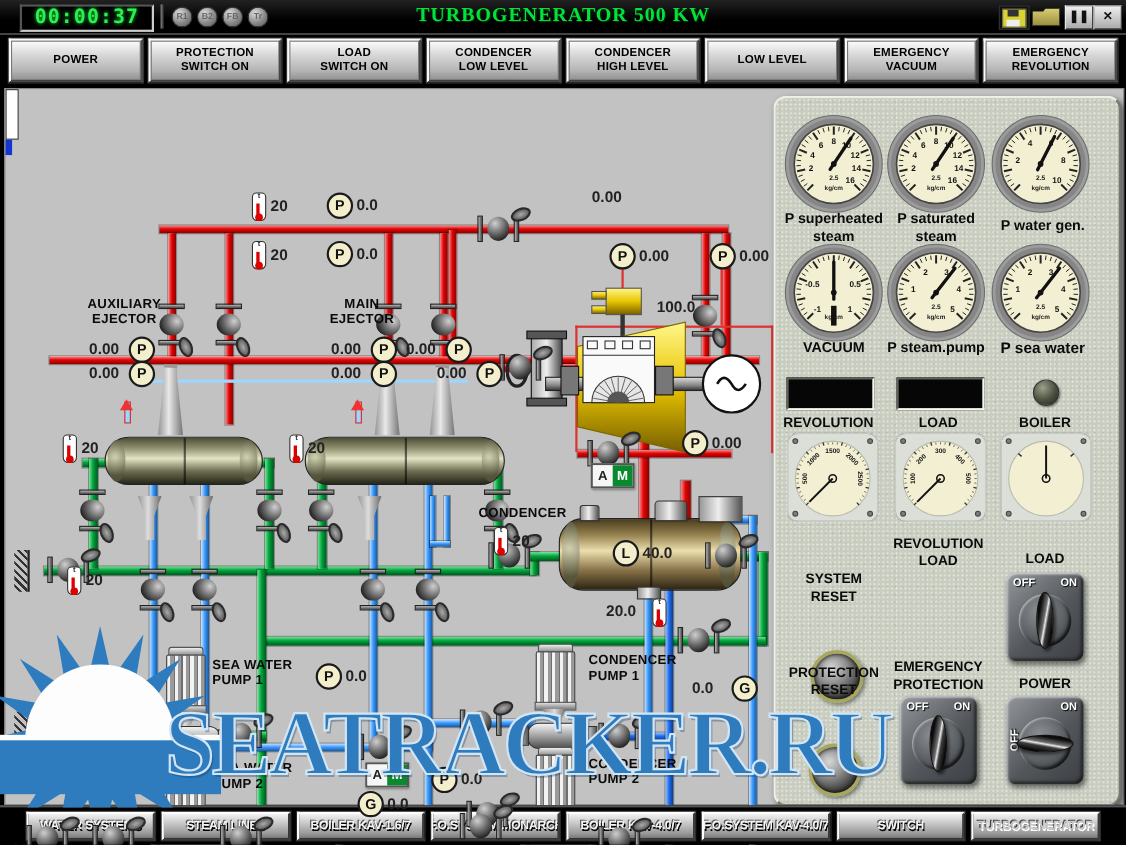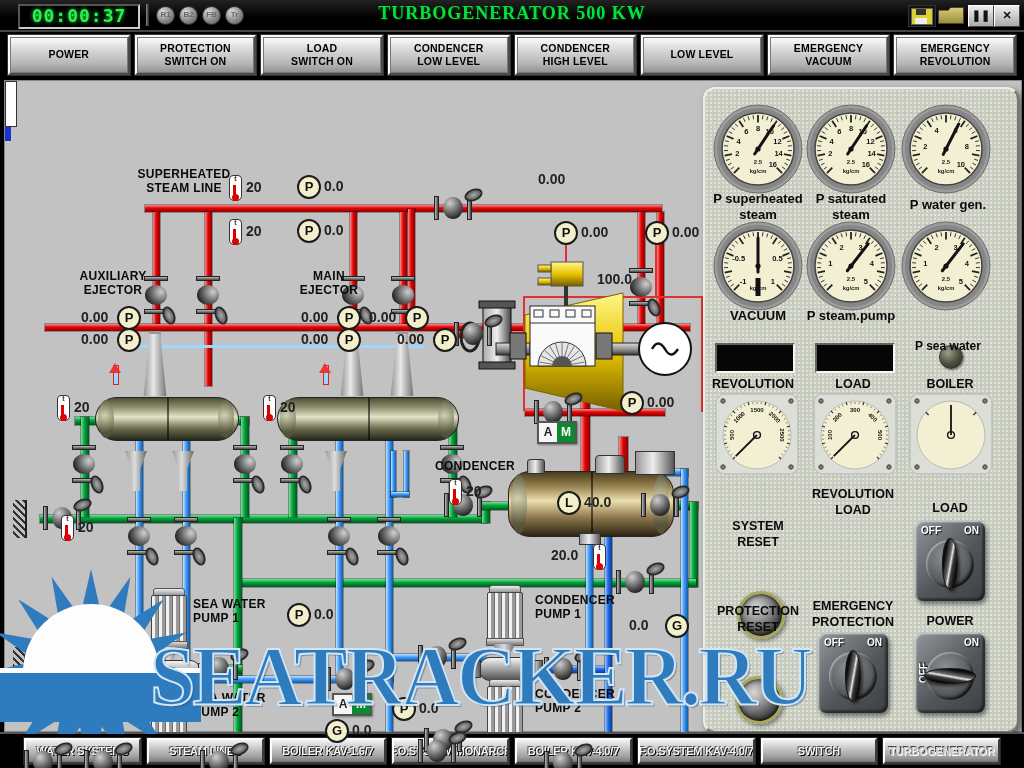--- a/index.html
+++ b/index.html
@@ -535,22 +535,20 @@
           <div class="m">M</div>
         </div>
         <div class="varrow" style="left: 104px; top: 276px;">
           <div class="st"></div>
           <div class="hd"></div>
         </div>
         <div class="varrow" style="left: 314px; top: 276px;">
           <div class="st"></div>
           <div class="hd"></div>
         </div>
-        <div class="dlbl" style="left: 108px; top: 86px; width: 142px; text-align: center;">SUPERHEATED
-STEAM  LINE</div>
         <div class="dlbl" style="left: 52px; top: 188px; width: 112px; text-align: center;">AUXILIARY
 EJECTOR</div>
         <div class="dlbl" style="left: 278px; top: 188px; width: 92px; text-align: center;">MAIN
 EJECTOR</div>
         <div class="dlbl" style="left: 430px; top: 378px; width: 95px; text-align: left;">CONDENCER</div>
         <div class="dlbl" style="left: 188px; top: 516px; width: 95px; text-align: left;">SEA  WATER
 PUMP  1</div>
         <div class="dlbl" style="left: 188px; top: 610px; width: 95px; text-align: left;">SEA  WATER
 PUMP  2</div>
         <div class="dlbl" style="left: 530px; top: 512px; width: 100px; text-align: left;">CONDENCER
@@ -908,21 +906,21 @@
           <text x="-20.741455152497892" y="-0.4851237658448495" text-anchor="middle" font-size="7.5" font-weight="bold" fill="#111">1</text>
           <text x="-9.533800494530482" y="-15.911137007955727" text-anchor="middle" font-size="7.5" font-weight="bold" fill="#111">2</text>
           <text x="9.533800494530482" y="-15.911137007955727" text-anchor="middle" font-size="7.5" font-weight="bold" fill="#111">3</text>
           <text x="20.741455152497892" y="-0.4851237658448495" text-anchor="middle" font-size="7.5" font-weight="bold" fill="#111">4</text>
           <text x="14.849242404917499" y="17.649242404917498" text-anchor="middle" font-size="7.5" font-weight="bold" fill="#111">5</text>
           <text x="0" y="15" text-anchor="middle" font-size="6" fill="#222" font-weight="bold">2.5</text>
           <text x="0" y="24" text-anchor="middle" font-size="5.8" fill="#222" font-weight="bold">kg/cm</text>
           <line x1="-3.6774423219178596" y1="4.740930074254142" x2="17.161397502283343" y2="-22.12434034651933" stroke="#111" stroke-width="3" stroke-linecap="round"></line>
           <circle cx="0" cy="0" r="2.6" fill="#111"></circle>
         </svg>
-        <div class="plbl" style="left: 191px; top: 219px; width: 104px; font-size: 12px; margin-top: 31px;">P sea water</div>
+        <div class="plbl" style="left: 191px; top: 219px; width: 104px; font-size: 14px;">P sea water</div>
         <div class="ddisp" style="left: 10px; top: 254px;"></div>
         <div class="plbl" style="left: 2px; top: 288px; width: 92px;">REVOLUTION</div>
         <div class="ddisp" style="left: 110px; top: 254px;"></div>
         <div class="plbl" style="left: 102px; top: 288px; width: 92px;">LOAD</div>
         <div class="lamp" style="left: 234px; top: 256px;"></div>
         <div class="plbl" style="left: 205px; top: 288px; width: 80px;">BOILER</div>
         <svg width="84" height="82" viewBox="0 0 84 82" style="position: absolute; left: 10px; top: 304px;">
           <rect x="1" y="1" width="82" height="80" rx="9" fill="#dcdfd8" stroke="#84887e"></rect>
           <rect x="1" y="1" width="82" height="80" rx="9" fill="none" stroke="#fff" stroke-width="0.8" stroke-opacity="0.7"></rect>
           <circle cx="8" cy="8" r="2.2" fill="#7c7f78" stroke="#444"></circle>

